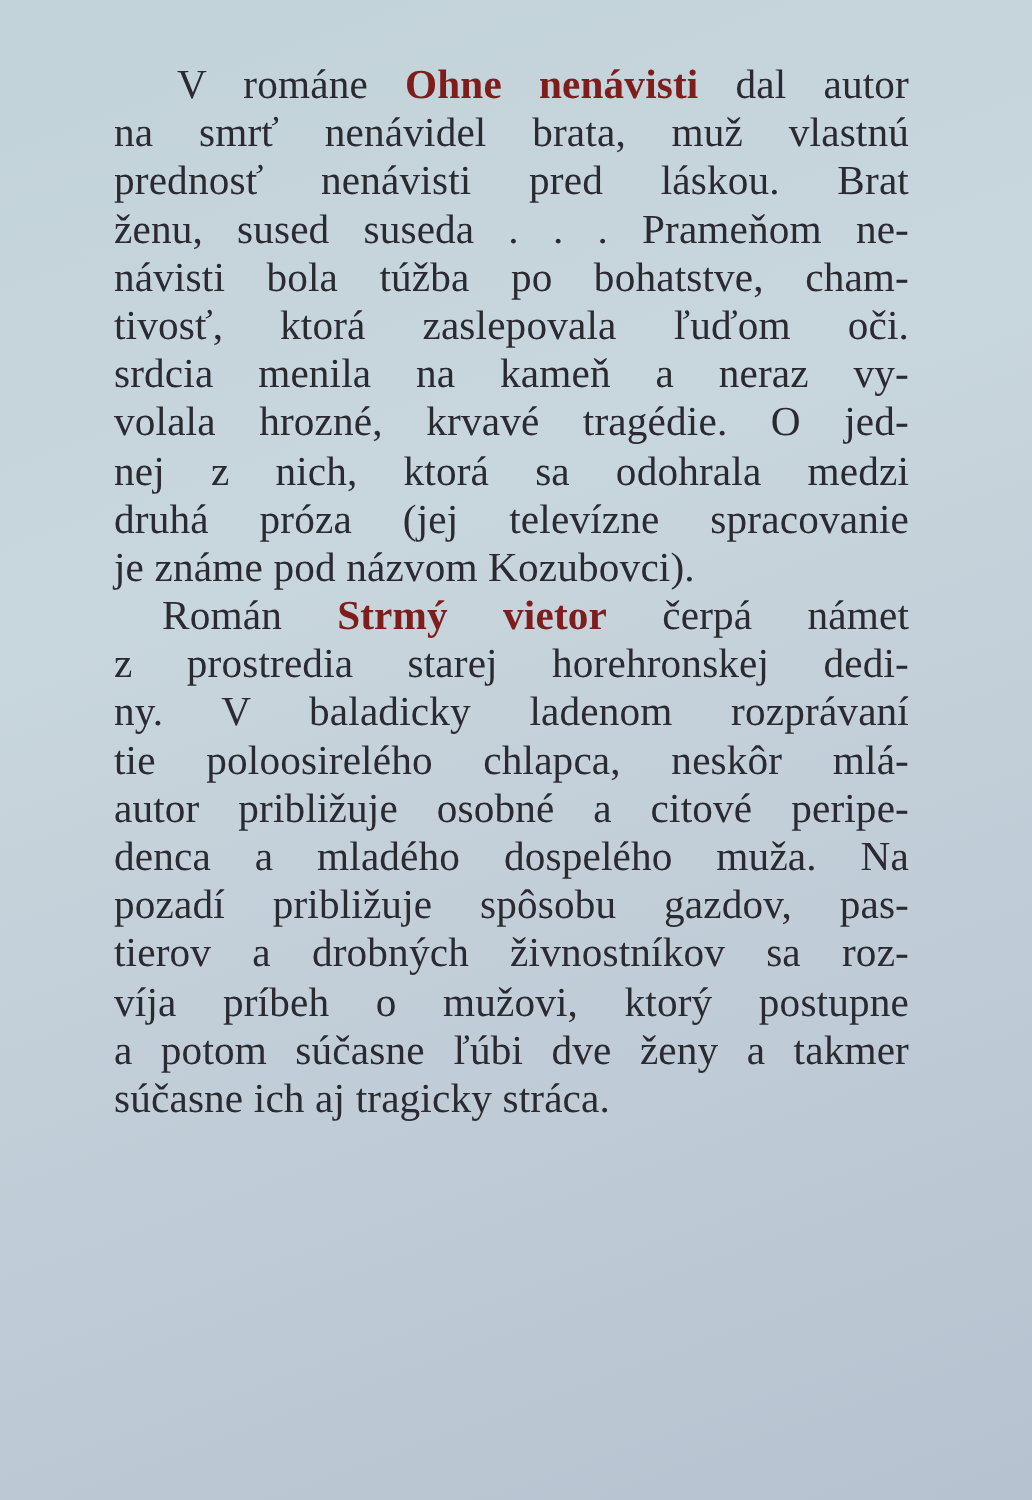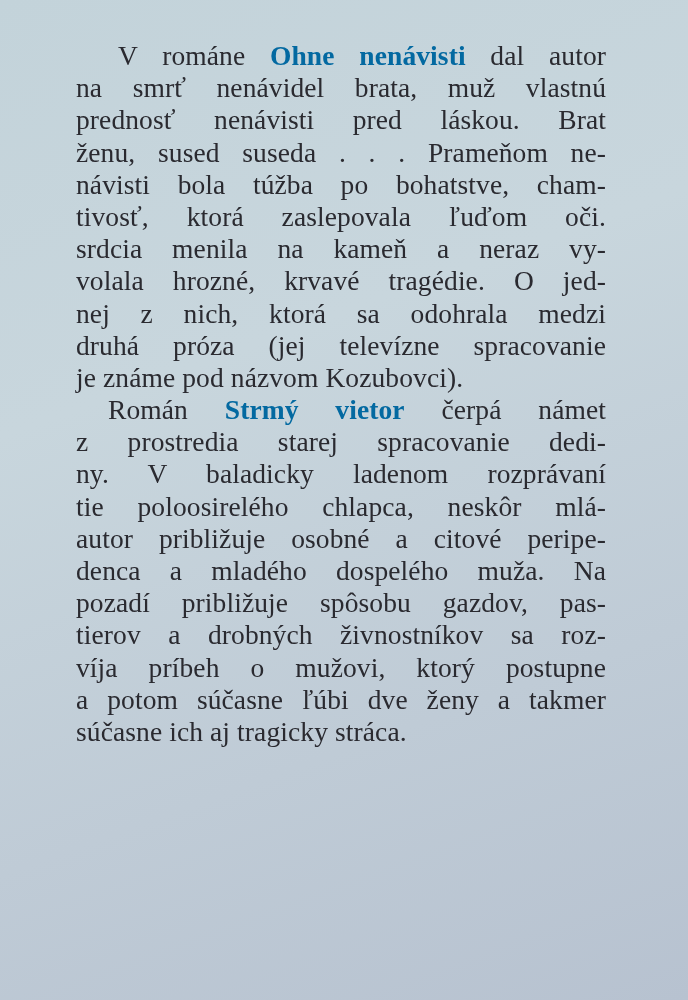--- a/index.html
+++ b/index.html
@@ -35,21 +35,21 @@
       text-align-last: left;
     }
     .line.indent {
       padding-left: 42px;
     }
     .line.indent-small {
       padding-left: 32px;
     }
     b {
       font-weight: bold;
-      color: #0369a1;
+      color: #7f1d1d;
     }
   </style>
 </head>
 <body>
 
 <div class="page">
   <div>
     <span class="line indent"><span>V románe </span><b>Ohne nenávisti</b><span> dal autor</span></span>
     <span class="line">na smrť nenávidel brata, muž vlastnú</span>
     <span class="line">prednosť nenávisti pred láskou. Brat</span>
@@ -57,21 +57,21 @@
     <span class="line">návisti bola túžba po bohatstve, cham-</span>
     <span class="line">tivosť, ktorá zaslepovala ľuďom oči.</span>
     <span class="line">srdcia menila na kameň a neraz vy-</span>
     <span class="line">volala hrozné, krvavé tragédie. O jed-</span>
     <span class="line">nej z nich, ktorá sa odohrala medzi</span>
     <span class="line">druhá próza (jej televízne spracovanie</span>
     <span class="line last">je známe pod názvom Kozubovci).</span>
   </div>
   <div>
     <span class="line indent-small"><span>Román </span><b>Strmý vietor</b><span> čerpá námet</span></span>
-    <span class="line">z prostredia starej spracovanie dedi-</span>
+    <span class="line">z prostredia starej horehronskej dedi-</span>
     <span class="line">ny. V baladicky ladenom rozprávaní</span>
     <span class="line">tie poloosirelého chlapca, neskôr mlá-</span>
     <span class="line">autor približuje osobné a citové peripe-</span>
     <span class="line">denca a mladého dospelého muža. Na</span>
     <span class="line">pozadí približuje spôsobu gazdov, pas-</span>
     <span class="line">tierov a drobných živnostníkov sa roz-</span>
     <span class="line">víja príbeh o mužovi, ktorý postupne</span>
     <span class="line">a potom súčasne ľúbi dve ženy a takmer</span>
     <span class="line last">súčasne ich aj tragicky stráca.</span>
   </div>

